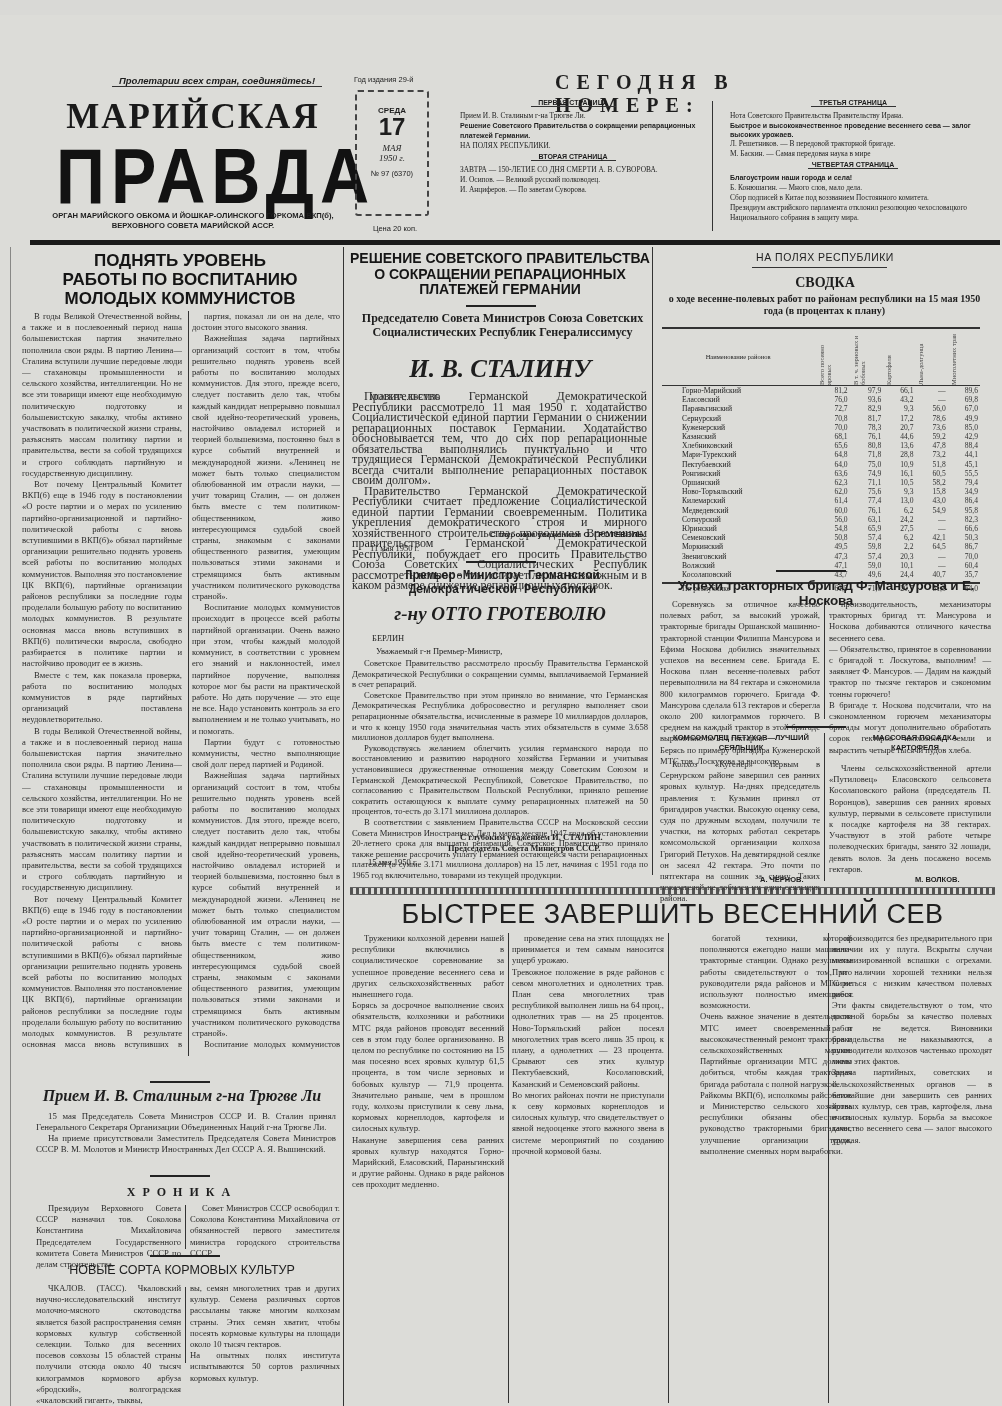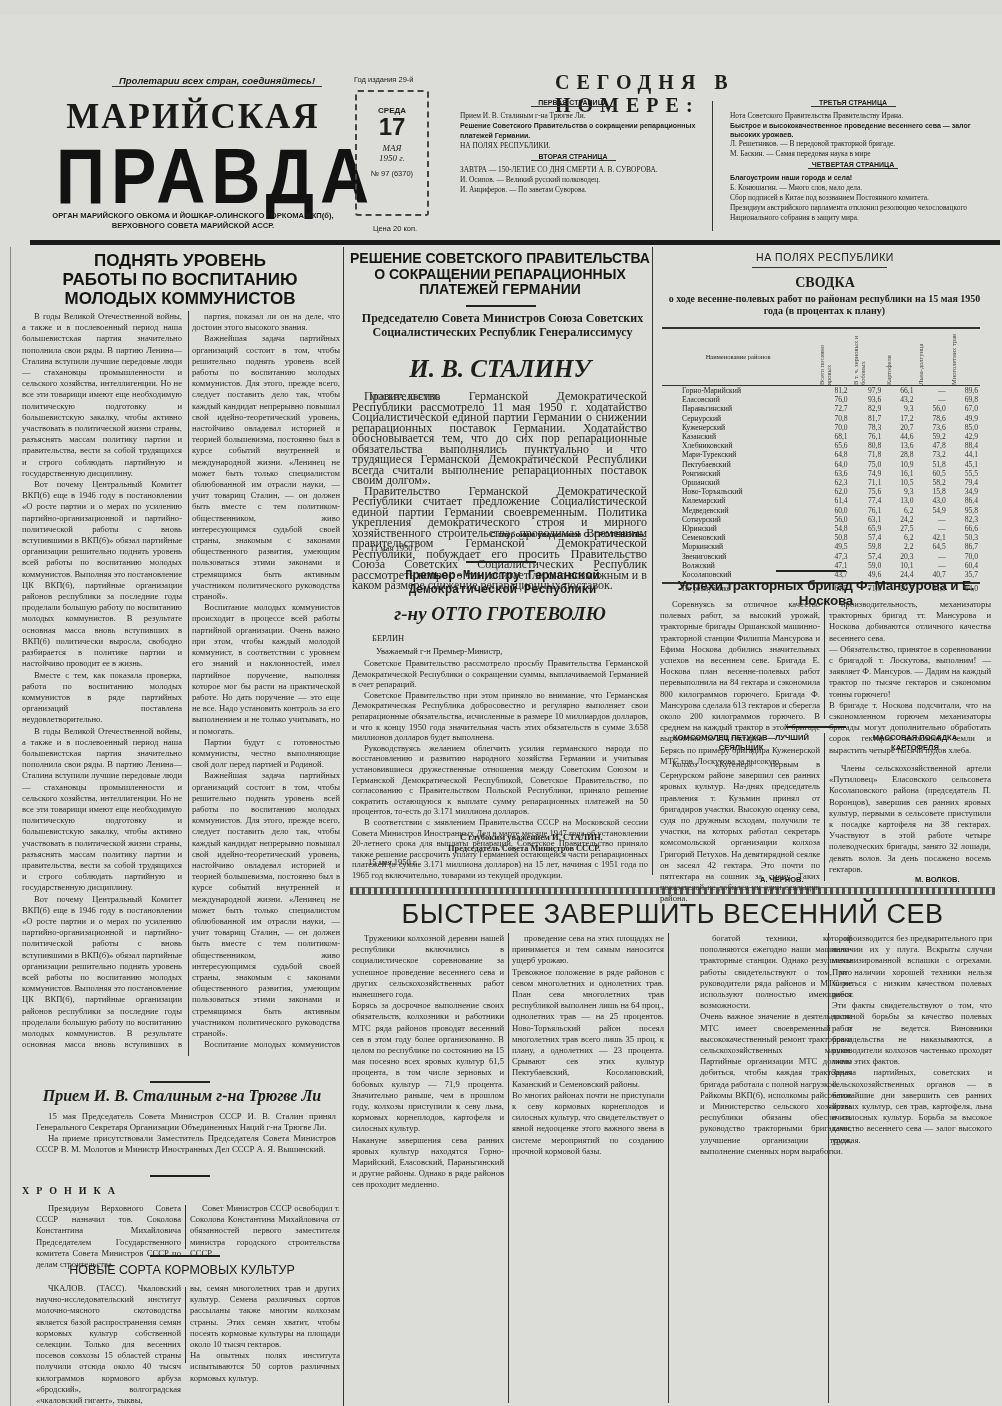--- a/index.html
+++ b/index.html
@@ -92,21 +92,21 @@
   </div>
   <div class="short" style="left:150px;top:1066px;width:60px;"></div>
 
   <div class="abs serif" style="left:22px;top:1072px;width:320px;font-size:16px;font-weight:bold;font-style:italic;text-align:center;">Прием И. В. Сталиным г-на Трюгве Ли</div>
   <div class="abs txt" style="left:36px;top:1096px;width:300px;font-size:8.8px;line-height:11px;">
     <p>15 мая Председатель Совета Министров СССР И. В. Сталин принял Генерального Секретаря Организации Объединенных Наций г-на Трюгве Ли.</p>
     <p>На приеме присутствовали Заместитель Председателя Совета Министров СССР В. М. Молотов и Министр Иностранных Дел СССР А. Я. Вышинский.</p>
   </div>
   <div class="short" style="left:150px;top:1160px;width:60px;"></div>
 
-  <div class="abs serif" style="left:22px;top:1170px;width:320px;font-size:10px;font-weight:bold;letter-spacing:7px;text-align:left;">ХРОНИКА</div>
+  <div class="abs serif" style="left:22px;top:1170px;width:320px;font-size:12px;font-weight:bold;letter-spacing:7px;text-align:center;">ХРОНИКА</div>
   <div class="abs txt" style="left:36px;top:1188px;width:145px;text-indent:12px;">Президиум Верховного Совета СССР назначил тов. Соколова Константина Михайловича Председателем Государственного комитета Совета Министров СССР по делам строительства.</div>
   <div class="vline" style="left:185px;top:1190px;height:44px;"></div>
   <div class="abs txt" style="left:190px;top:1188px;width:150px;text-indent:12px;">Совет Министров СССР освободил т. Соколова Константина Михайловича от обязанностей первого заместителя министра городского строительства СССР.</div>
   <div class="short" style="left:150px;top:1240px;width:70px;"></div>
 
   <div class="abs sans" style="left:22px;top:1248px;width:320px;font-size:12.5px;text-align:center;">НОВЫЕ СОРТА КОРМОВЫХ КУЛЬТУР</div>
   <div class="abs txt" style="left:36px;top:1268px;width:145px;text-indent:12px;">ЧКАЛОВ. (ТАСС). Чкаловский научно-исследовательский институт молочно-мясного скотоводства является базой распространения семян кормовых культур собственной селекции. Только для весенних посевов совхозы 15 областей страны получили отсюда около 40 тысяч килограммов кормового арбуза «бродский», волгоградская «чкаловский гигант», тыквы,</div>
   <div class="vline" style="left:185px;top:1272px;height:76px;"></div>
   <div class="abs txt" style="left:190px;top:1268px;width:150px;white-space:pre-line;">вы, семян многолетних трав и других культур. Семена различных сортов рассыланы также многим колхозам страны. Этих семян хватит, чтобы посеять кормовые культуры на площади около 10 тысяч гектаров.
 На опытных полях института испытываются 50 сортов различных кормовых культур.</div>

